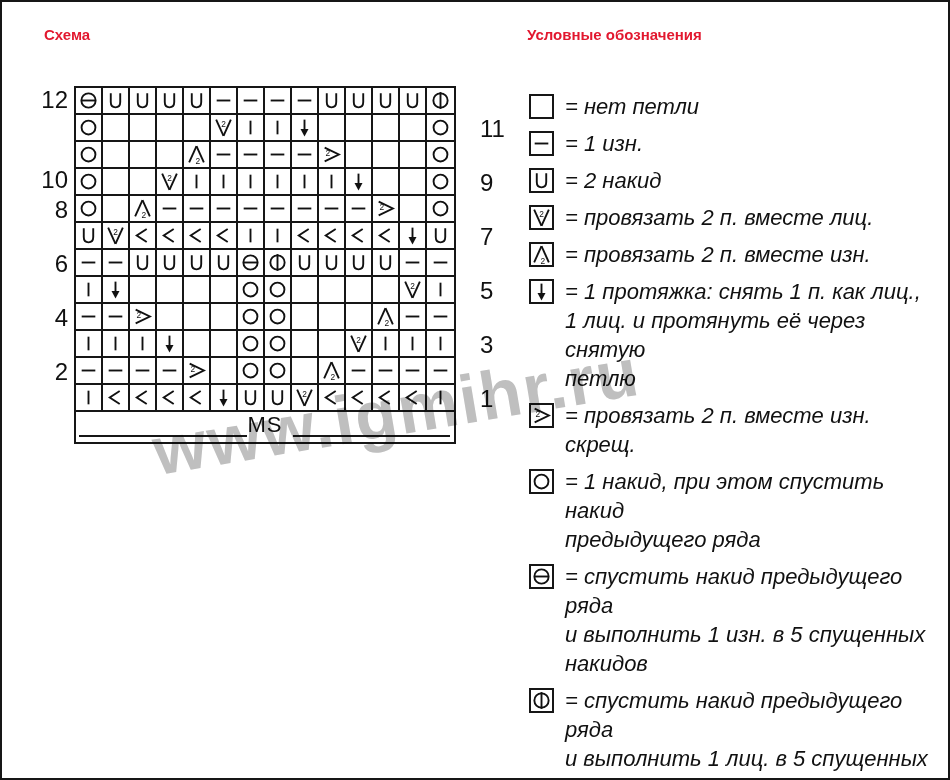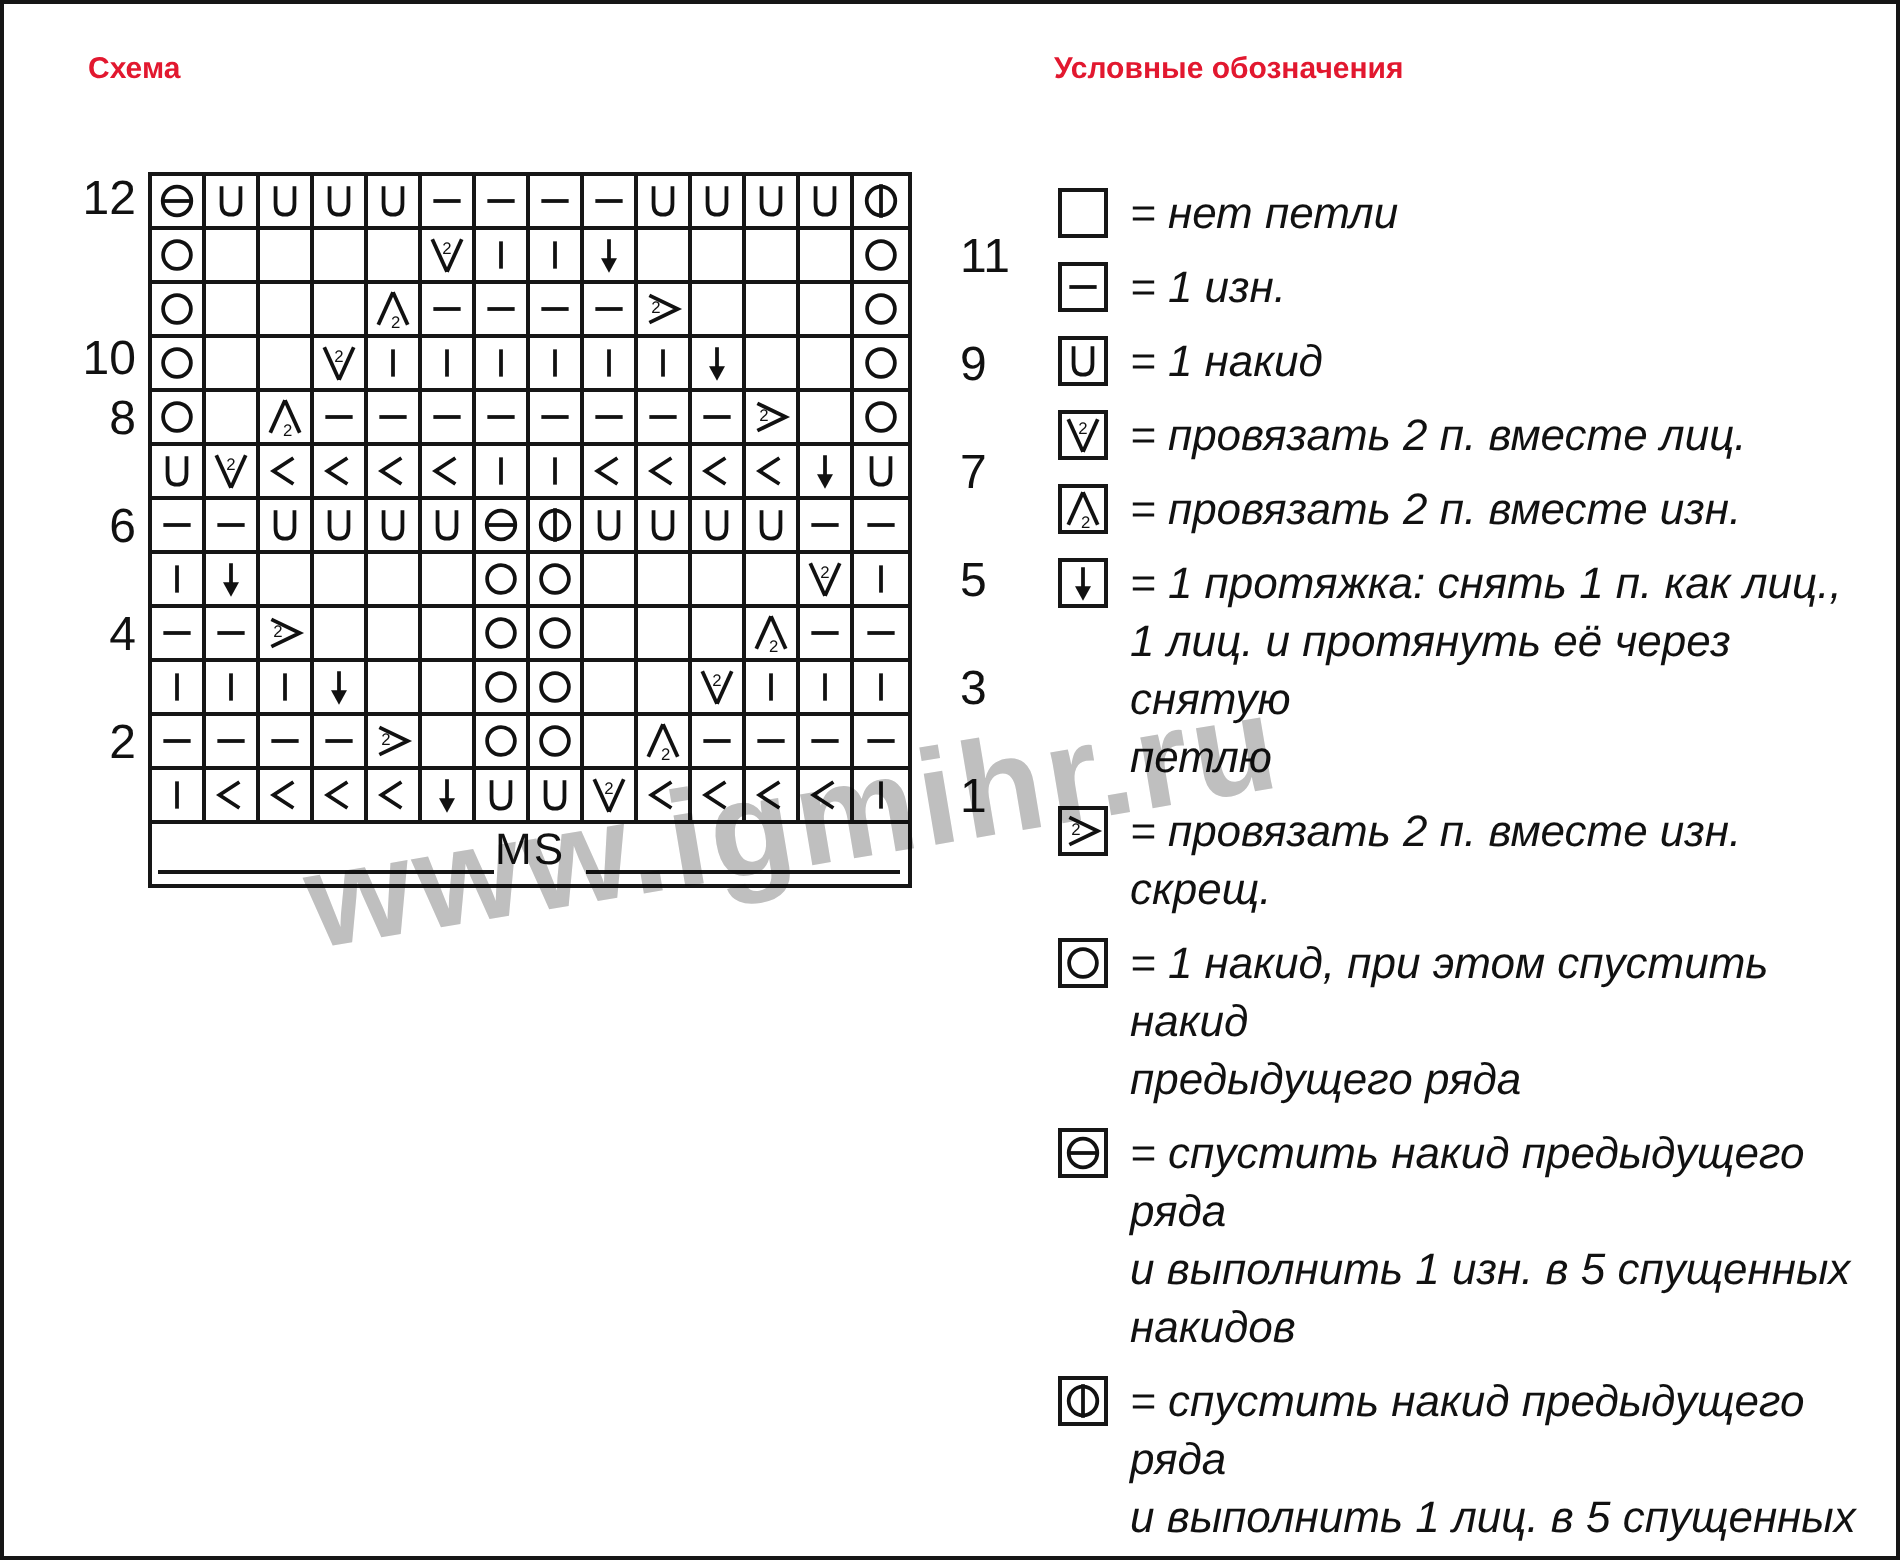--- a/index.html
+++ b/index.html
@@ -802,21 +802,21 @@
           </svg>
         </div>
         <div class="leg-text">= 1 изн.</div>
       </div>
       <div class="leg-item">
         <div class="leg-box">
           <svg class="sym" viewBox="0 0 20 20">
             <path d="M5.5,3 L5.5,11.5 Q5.5,16.5 10,16.5 Q14.5,16.5 14.5,11.5 L14.5,3"></path>
           </svg>
         </div>
-        <div class="leg-text">= 1 накид</div>
+        <div class="leg-text">= 2 накид</div>
       </div>
       <div class="leg-item">
         <div class="leg-box">
           <svg class="sym" viewBox="0 0 20 20">
             <line x1="3" y1="2.5" x2="10" y2="18"></line>
             <line x1="17" y1="2.5" x2="10" y2="18"></line>
             <text x="10" y="9.5" text-anchor="middle">2</text>
           </svg>
         </div>
         <div class="leg-text">= провязать 2 п. вместе лиц.</div>

